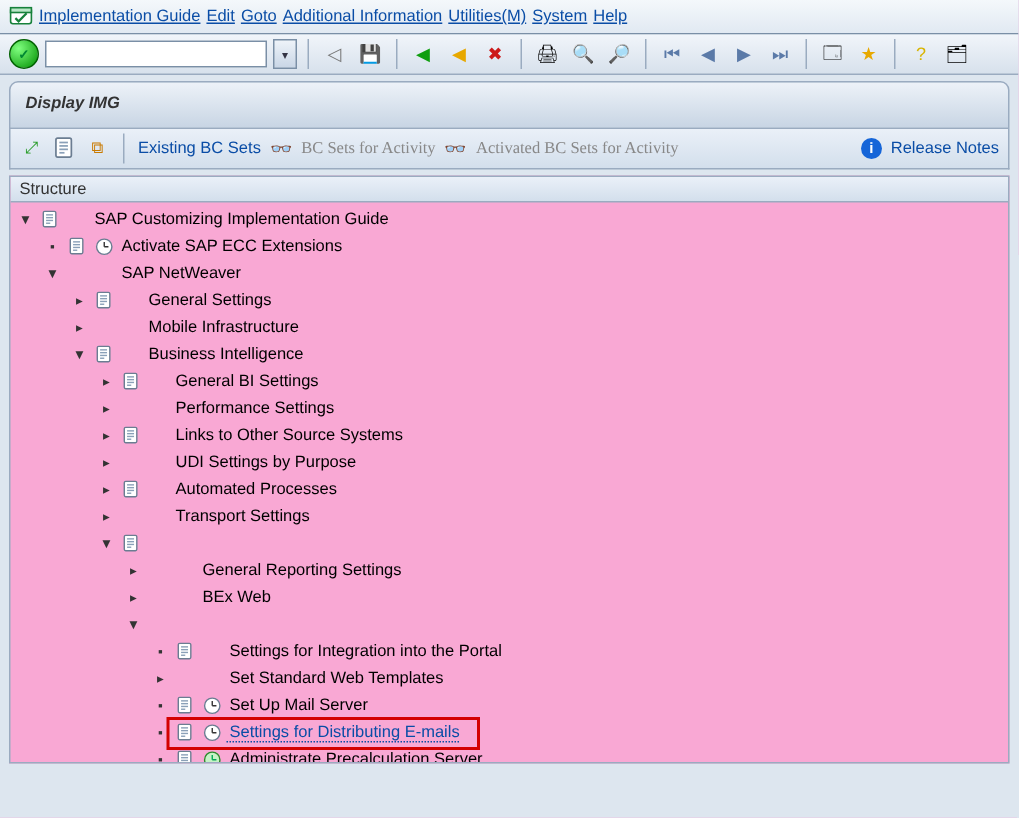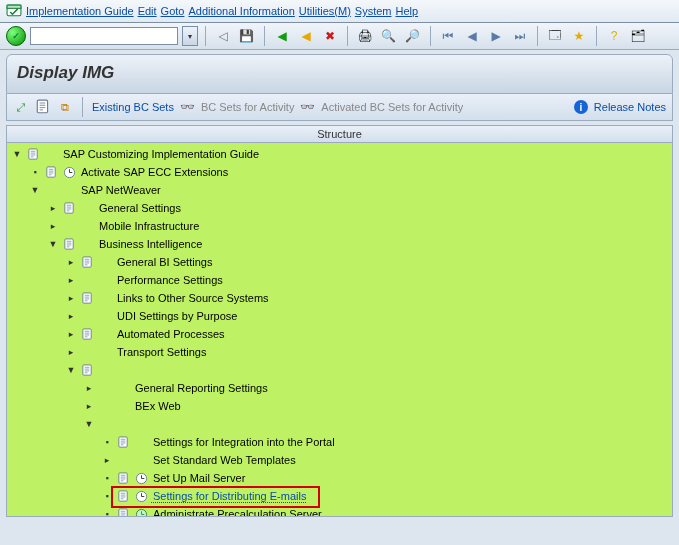--- a/index.html
+++ b/index.html
@@ -70,58 +70,57 @@
   
   .titlebar {
     margin: 4px 6px 0 6px;
     padding: 8px 10px 10px 10px;
     background: linear-gradient(#edf2f8, #c8d5e4);
     border: 1px solid #9aabc0;
     border-radius: 6px 6px 0 0;
   }
   .titlebar h1 {
     margin: 0;
-    font-size: 17px;
+    font-size: 11px;
     font-style: italic;
     font-weight: bold;
     color: #333;
   }
   
   .apptb {
     margin: 0 6px;
     padding: 3px 6px;
     background: linear-gradient(#eaf0f8,#d3dfec);
     border: 1px solid #9aabc0;
     border-top: none;
     display: flex;
     align-items: center;
     gap: 6px;
   }
   .apptb .link { color:#0a4da6;text-align:center; }
-  .apptb .link.gray { color:#888; }
+  .apptb .link.gray { color:#888;font-family:Liberation Serif, serif; }
   .apptb .sm-ico {
     width: 16px; height:16px;
     display:flex;align-items:center;justify-content:center;
     font-size:11px;
   }
   .apptb .glasses { color:#888; font-size:12px;}
   .apptb .info {
     width:14px; height:14px; border-radius:50%;
     background:#1565d8; color:#fff; font-weight:bold;
     display:flex;align-items:center;justify-content:center;
     font-size:10px;
   }
   
   .structure-wrap {
     margin: 4px 6px 0 6px;
-    background: #bef264;
+    background: #f9a8d4;
     border: 1px solid #9aabc0;
     height: 390px;
     overflow: hidden;
-    text-align: center;
   }
   .structure-header {
     background: linear-gradient(#eaf0f8,#d3dfec);
     border-bottom: 1px solid #9aabc0;
     padding: 2px 6px;
     color: #333;
   }
   .tree {
     padding: 2px 0 6px 4px;
   }

